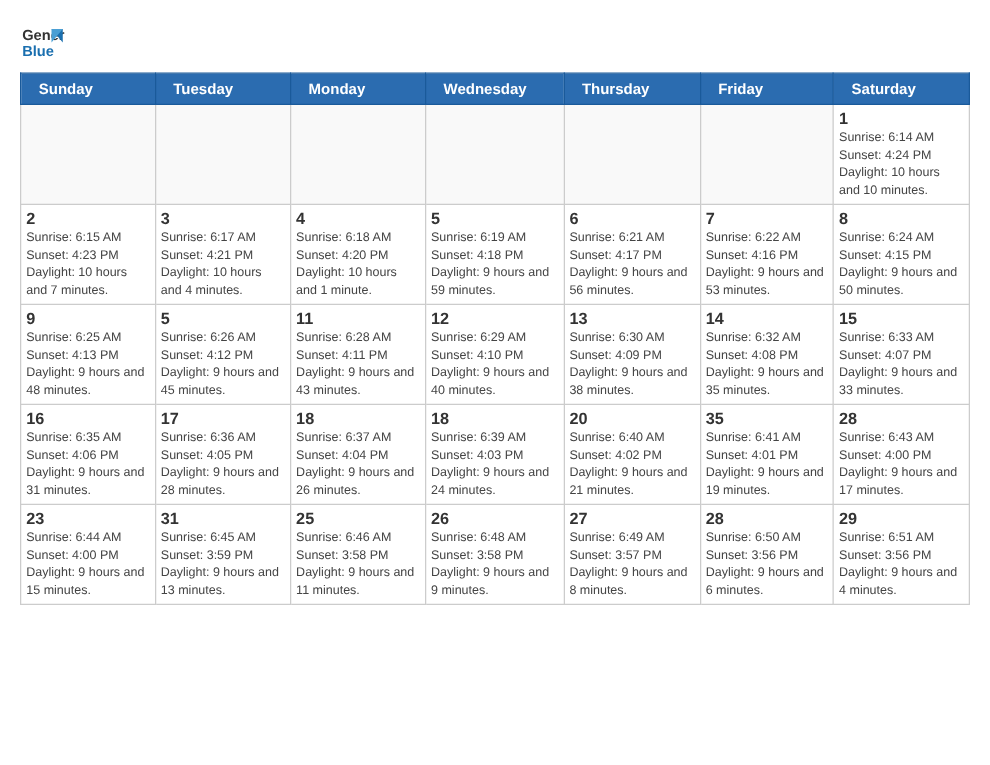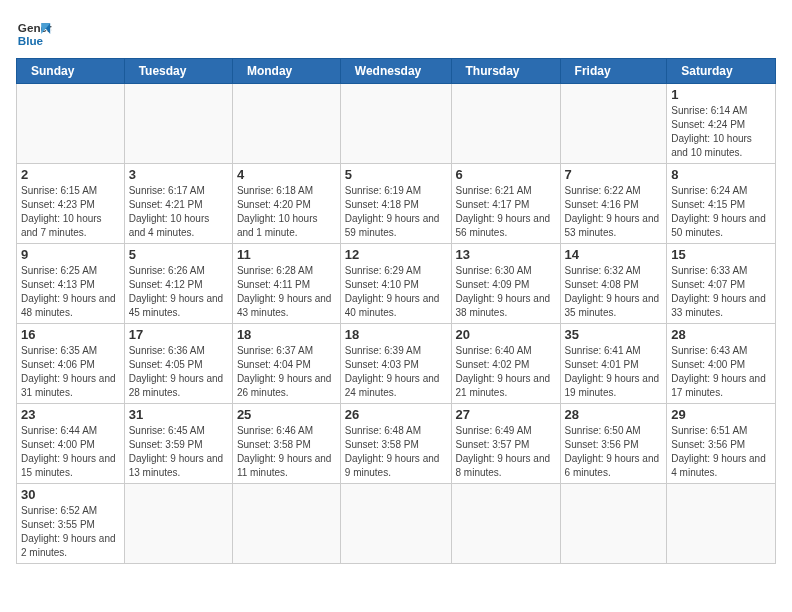--- a/index.html
+++ b/index.html
@@ -302,29 +302,15 @@
 Sunset: 3:56 PM
 Daylight: 9 hours and 6 minutes.</div>
           </td>
           <td>
             <span class="day-number">29</span>
             <div class="day-info">Sunrise: 6:51 AM
 Sunset: 3:56 PM
 Daylight: 9 hours and 4 minutes.</div>
           </td>
         </tr>
-        <tr class="last-row">
-          <td>
-            <span class="day-number">30</span>
-            <div class="day-info">Sunrise: 6:52 AM
-Sunset: 3:55 PM
-Daylight: 9 hours and 2 minutes.</div>
-          </td>
-          <td class="empty"></td>
-          <td class="empty"></td>
-          <td class="empty"></td>
-          <td class="empty"></td>
-          <td class="empty"></td>
-          <td class="empty"></td>
-        </tr>
       </tbody>
   </table>
 </div>
 
 </body></html>

